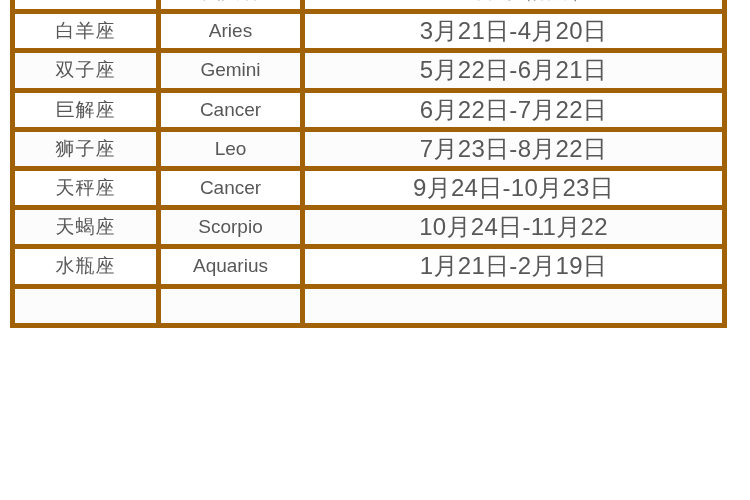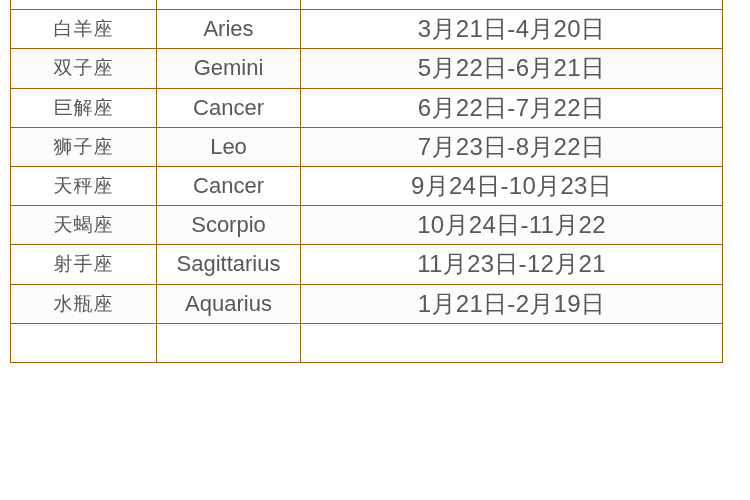--- a/index.html
+++ b/index.html
@@ -38,40 +38,40 @@
   }
 
   table.zodiac col.c-cn  { width: 146px; }
   table.zodiac col.c-en  { width: 144px; }
   table.zodiac col.c-dt  { width: 422px; }
 
   table.zodiac tr { height: 39.2px; }
 
   table.zodiac th,
   table.zodiac td {
-    border: 1px solid #a16207;
+    border: 5px solid #a16207;
     text-align: center;
     vertical-align: middle;
     color: #585858;
     padding: 0 0;
     white-space: nowrap;
     overflow: hidden;
   }
 
   
   table.zodiac tbody tr:nth-child(odd)  td { background: #ffffff; }
   table.zodiac tbody tr:nth-child(even) td { background: #fcfcfd; }
 
   .cell-cn {
     font-size: 19px;
     letter-spacing: 1px;
     color: #575757;
   }
   .cell-en {
-    font-size: 22px;
+    font-size: 19px;
     color: #5a5a5a;
   }
   .cell-dt {
     font-size: 24px;
     letter-spacing: 0.3px;
     color: #555555;
   }
 
   
   table.zodiac thead th {
@@ -129,25 +129,20 @@
           <td class="cell-cn">天秤座</td>
           <td class="cell-en">Cancer</td>
           <td class="cell-dt">9月24日-10月23日</td>
         </tr>
         <tr>
           <td class="cell-cn">天蝎座</td>
           <td class="cell-en">Scorpio</td>
           <td class="cell-dt">10月24日-11月22</td>
         </tr>
         <tr>
-          <td class="cell-cn">射手座</td>
-          <td class="cell-en">Sagittarius</td>
-          <td class="cell-dt">11月23日-12月21</td>
-        </tr>
-        <tr>
           <td class="cell-cn">水瓶座</td>
           <td class="cell-en">Aquarius</td>
           <td class="cell-dt">1月21日-2月19日</td>
         </tr>
         <tr class="partial-row">
           <td class="cell-cn"></td>
           <td class="cell-en"></td>
           <td class="cell-dt"></td>
         </tr>
       </tbody>

